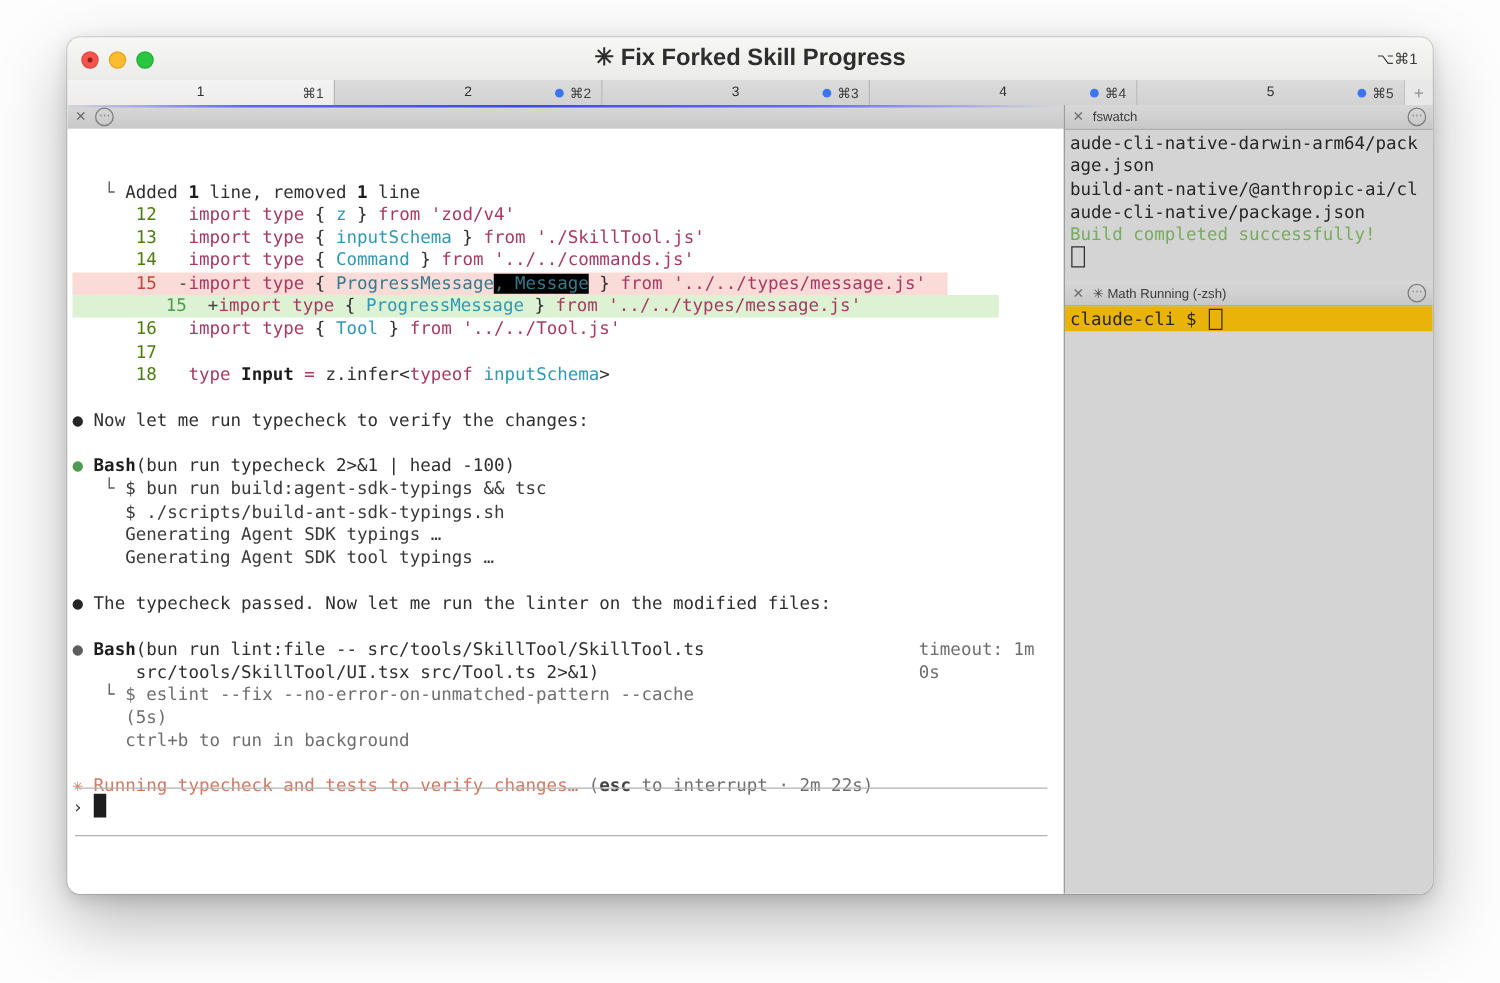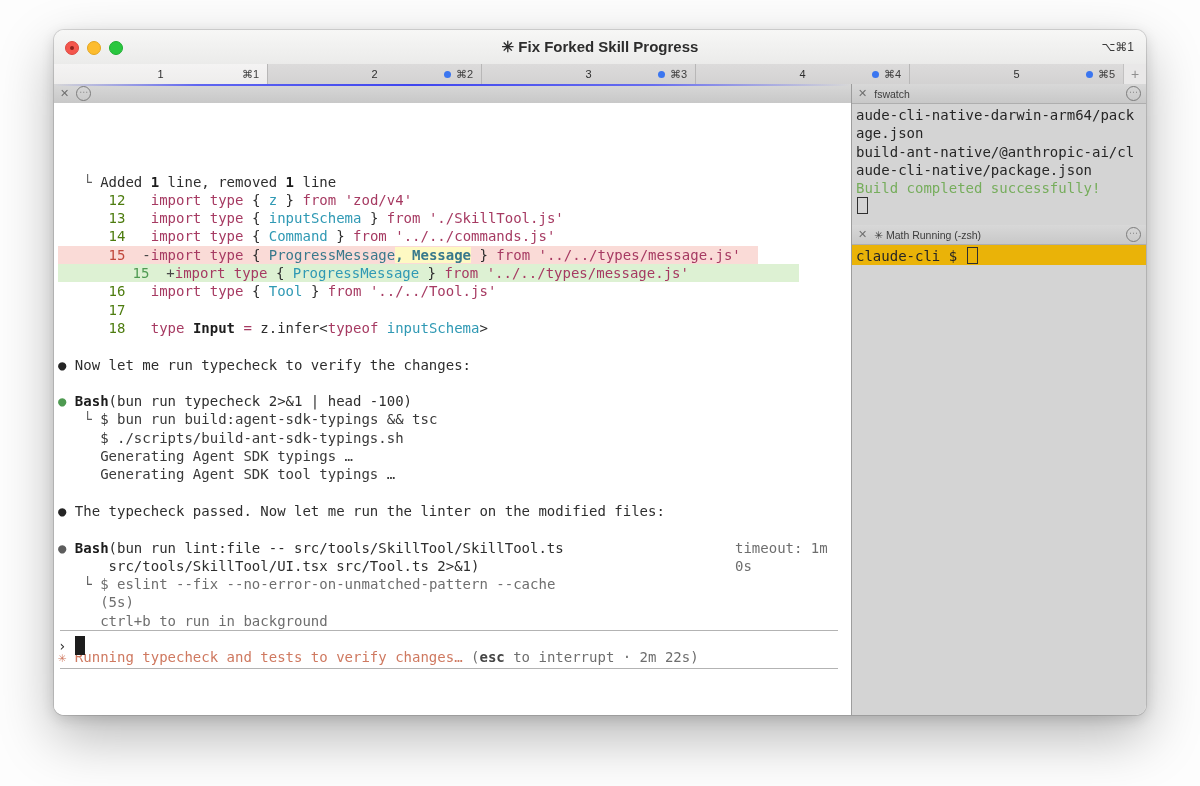--- a/index.html
+++ b/index.html
@@ -10,21 +10,21 @@
   
   .titlebar{position:absolute;left:0;top:0;right:0;height:34px;
     background:linear-gradient(#f7f7f6,#ebebea);border-bottom:1px solid #d6d6d6;}
   .lights{position:absolute;left:11px;top:11px;display:flex;gap:8px;}
   .light{width:12px;height:12px;border-radius:50%;position:relative;}
   .light.red{background:#f4564d;border:0.5px solid #dd4840;}
   .light.red::after{content:"";position:absolute;left:3.5px;top:3.5px;width:4px;height:4px;border-radius:50%;background:#8e211c;}
   .light.yellow{background:#fdbc2e;border:0.5px solid #e3a620;}
   .light.green{background:#29c73f;border:0.5px solid #1fad32;}
   .wtitle{position:absolute;left:0;right:0;top:0;height:34px;line-height:34px;text-align:center;
-    font-size:15px;font-weight:bold;color:#2d2d2d;}
+    font-size:19px;font-weight:bold;color:#2d2d2d;}
   .wshortcut{position:absolute;right:12px;top:0;height:34px;line-height:34px;font-size:12px;color:#3a3a3a;}
   
   .tabbar{position:absolute;left:0;top:34px;right:0;height:20px;display:flex;background:#e6e5e5;}
   .tabs{flex:1;display:flex;}
   .tab{flex:1;position:relative;display:flex;align-items:center;justify-content:center;
     font-size:11px;color:#2e2e2e;background:linear-gradient(#dcdbdb,#d3d2d2);cursor:default;}
   .tab + .tab{border-left:1px solid #b8b7b7;}
   .tab.active{background:linear-gradient(#f4f3f3,#eeedec);}
   .tabside{position:absolute;right:8px;display:flex;align-items:center;gap:5px;color:#3d3d3d;}
   .dot{width:7px;height:7px;border-radius:50%;background:#3b76f0;}
@@ -40,28 +40,28 @@
   .glow{position:absolute;left:0;top:0;width:100%;height:2px;
     background:linear-gradient(90deg,rgba(74,82,245,0) 0%,rgba(74,82,245,.85) 18%,#3f46ef 45%,rgba(74,82,245,.8) 75%,rgba(74,82,245,0) 100%);}
   .pclose{color:#6e6e6e;font-size:11px;margin-right:7px;cursor:default;}
   .ptitle{flex:1;white-space:nowrap;overflow:hidden;color:#3c3c3c;}
   .pmenu{width:13px;height:13px;border:1px solid #7c7c7c;border-radius:50%;color:#7c7c7c;
     font-size:9px;line-height:11px;text-align:center;cursor:default;}
   
   .term{font-family:"DejaVu Sans Mono","DejaVu Sans",monospace;font-size:14px;line-height:18.3px;
     white-space:pre;color:#2e2e2e;}
   .lcontent{position:absolute;left:0;top:19px;right:0;bottom:0;background:#fff;overflow:hidden;}
-  .tlines{padding:5px 0 0 4px;margin-top:28px;}
+  .tlines{padding:5px 0 0 4px;}
   .tline{height:18.3px;position:relative;}
   .tline.removed{display:table;background:#fadbd7;}
   .tline.added{display:table;background:#ddf1d3;padding-left:24px;}
   .ln{color:#4d7c0f;} .lnr{color:#c0483c;} .lng{color:#4e9a51;}
   .kw{color:#a63a62;} .str{color:#a63a62;} .id{color:#2f99b4;} .idr{color:#39798c;}
   .pl{color:#2e2e2e;} .plb{color:#1c1c1c;font-weight:bold;} .sign{color:#474747;}
-  .wdel{background:#fef9c3;font-weight:bold;}
+  .wdel{background:#000000;}
   .tree{color:#5d5d5d;} .out{color:#3a3a3a;} .dim{color:#6e6e6e;}
   .dbul{color:#252525;} .gbul{color:#4e9a51;} .graybul{color:#5d5d5d;}
   .salmon{color:#cf7960;} .escb{color:#454545;font-weight:bold;}
   .arr{color:#6b3cf5;}
   .acc{color:#9c36cf;}
   .rmeta{position:absolute;left:677px;top:0;color:#6e6e6e;}
   .hr{position:absolute;left:6px;width:778px;height:1px;background:#b3b3b3;}
   .hr1{top:527px;} .hr2{top:565px;}
   .promptline{position:absolute;left:4px;top:534px;}
   .acceptline{position:absolute;left:4px;top:572px;}

